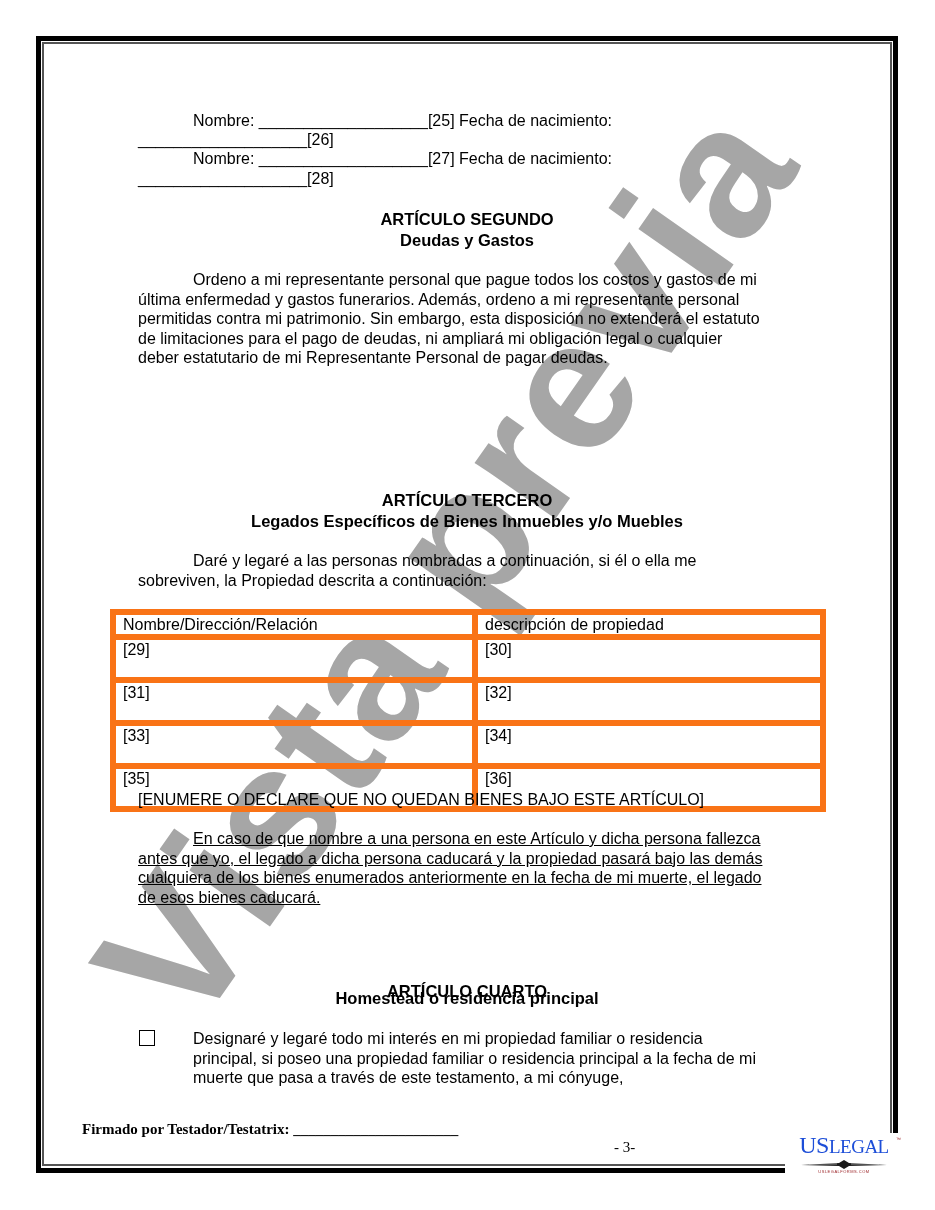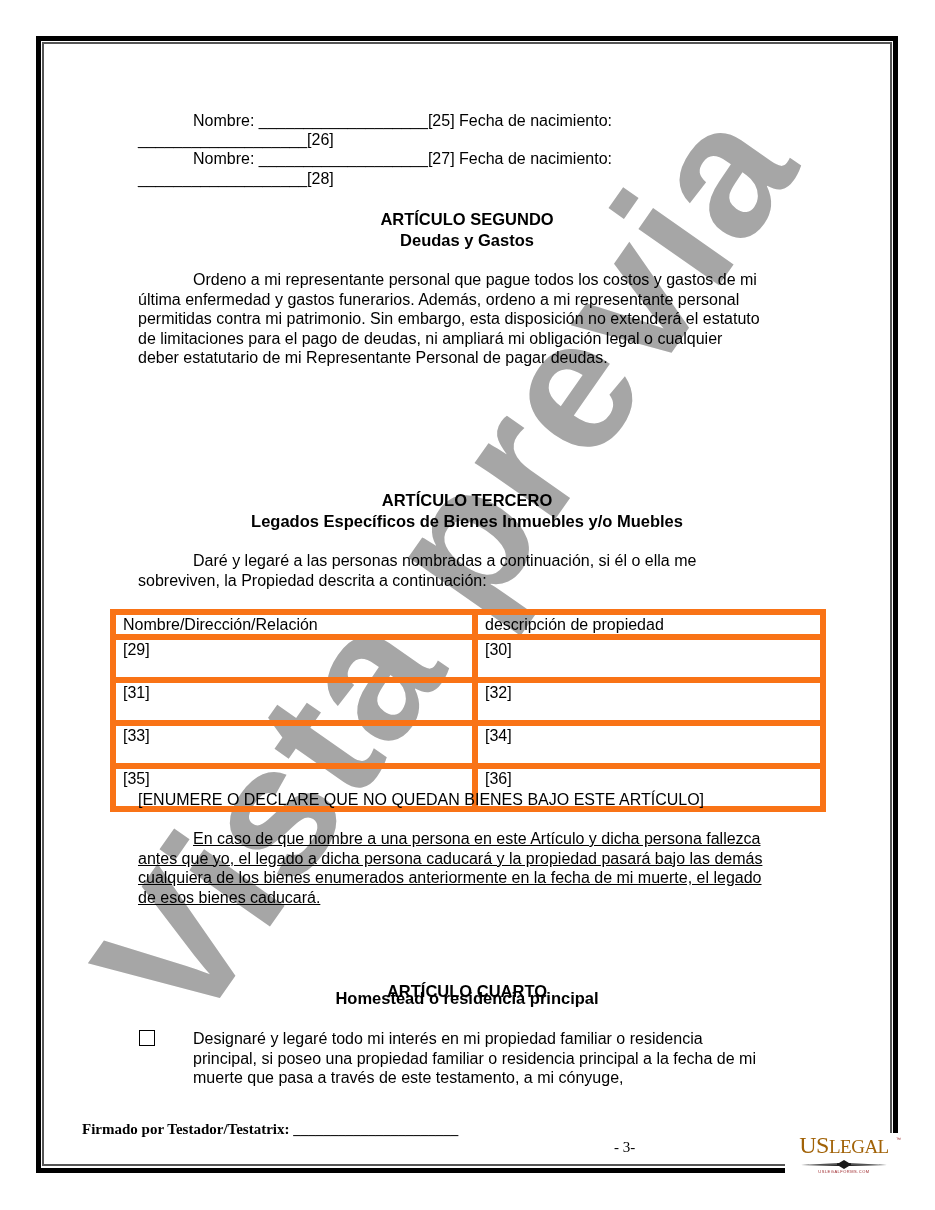--- a/index.html
+++ b/index.html
@@ -40,21 +40,21 @@
       position: absolute; left: 445px; top: 565px; transform: translate(-50%, -50%) rotate(-55deg);
       font-family: "Liberation Sans", sans-serif; font-weight: bold; font-size: 186px; color: #a6a6a6;
       white-space: nowrap; letter-spacing: 2px; opacity: 1; z-index: 1; pointer-events: none; line-height: 1;
     }
     .content { position: absolute; left: 0; top: 0; width: 935px; height: 1210px; z-index: 2; }
     .logo {
       position: absolute; left: 785px; top: 1133px; width: 118px; height: 42px; background: #fff; z-index: 3;
       text-align: center;
     }
     .logo-text {
-      font-family: "Liberation Serif", serif; color: #a16207; font-size: 24px; line-height: 24px; letter-spacing: -0.5px;
+      font-family: "Liberation Serif", serif; color: #1d4ed8; font-size: 24px; line-height: 24px; letter-spacing: -0.5px;
     }
     .logo-text .small { font-size: 19px; }
     .logo-tm { position: absolute; right: 2px; top: 3px; font-size: 5px; color: #9b2226; font-family: "Liberation Sans", sans-serif; }
     .logo-wings { display: block; margin: 1px auto 0; }
     .logo-url { font-family: "Liberation Sans", sans-serif; font-size: 4px; color: #9b2226; line-height: 5px; letter-spacing: 0.5px; }
   </style>
 </head>
 <body>
 
 <div class="frame-outer"></div>

